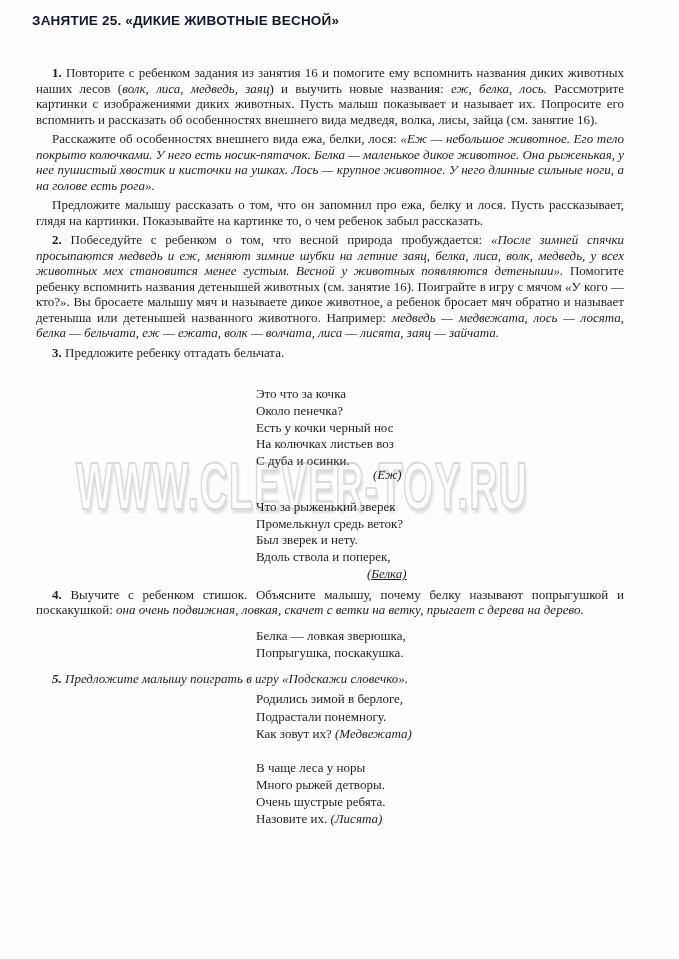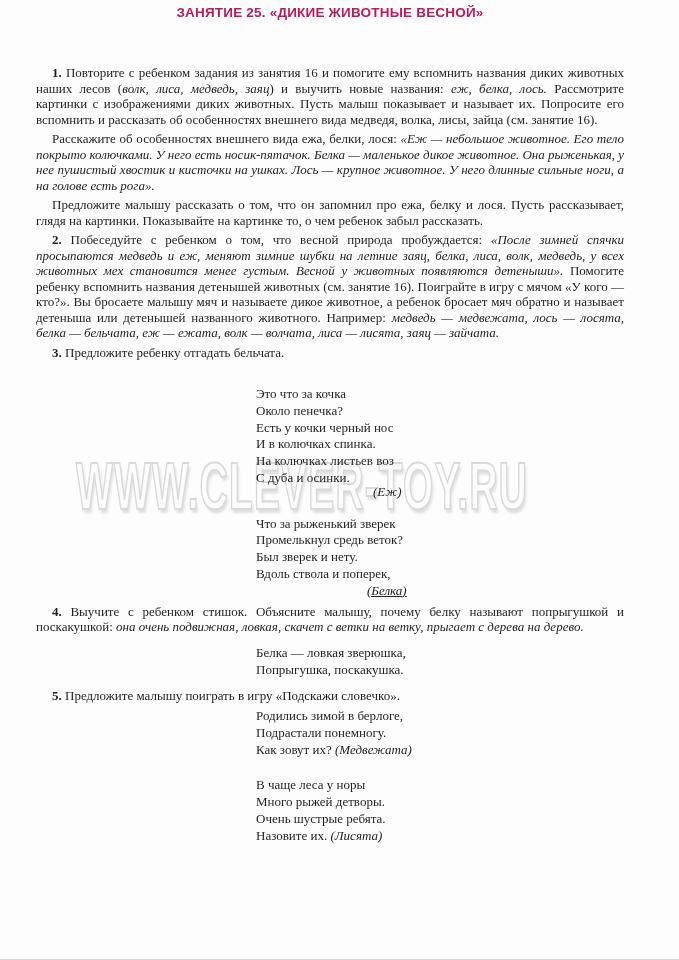--- a/index.html
+++ b/index.html
@@ -8,28 +8,28 @@
     width:679px;height:960px;
     background:#fdfdfd;
     overflow:hidden;
     font-family:"Liberation Serif", serif;
     color:#1f1f1f;
     box-sizing:border-box;
     border-bottom:1px solid #d7d7d7;
   }
   .title{
     position:absolute;
-    left:32px;top:5px;width:596px;
+    left:32px;top:13px;width:596px;
     margin:0;
-    text-align:center;
+    text-align:left;
     font-family:"Liberation Sans", sans-serif;
     font-weight:bold;
     font-size:13.5px;
     letter-spacing:.2px;
-    color:#be185d;
+    color:#0f172a;
   }
   .content{
     position:absolute;
     left:32px;top:61px;width:596px;
     z-index:1;
     font-size:13px;
     line-height:15.5px;
   }
   .para{
     margin:4px;
@@ -44,21 +44,21 @@
   }
   .riddle{line-height:16.8px;margin-top:26px;}
   .riddle-2{margin-top:15px;}
   .riddle-answer{
     font-style:italic;
     line-height:16.8px;
   }
   .riddle-answer-1{margin:-3px 0 0 341px;}
   .riddle-answer-2{margin:0 0 0 335px;text-decoration:underline;}
   .verse{line-height:17.6px;margin-top:9px;}
-  .para-after-verse{margin-top:9px;}
+  .para-after-verse{margin-top:9px;font-style:italic;}
   .poem{line-height:17.1px;}
   .poem-1{margin-top:1px;}
   .poem-2{margin-top:17px;}
   .watermark{
     position:absolute;
     left:76px;top:448px;
     z-index:0;
     font-family:"Liberation Sans", sans-serif;
     font-weight:bold;
     font-size:66px;
@@ -106,21 +106,20 @@
     <p class="para"><span>Предложите малышу рассказать о том, что он запомнил про ежа, белку и лося. Пусть рассказывает, глядя на картинки. Показывайте на картинке то, о чем ребенок забыл рассказать.</span></p>
 
     <p class="para"><span class="seg-b">2.</span><span> Побеседуйте с ребенком о том, что весной природа пробуждается: </span><span class="seg-i">«После зимней спячки просыпаются медведь и еж, меняют зимние шубки на летние заяц, белка, лиса, волк, медведь, у всех животных мех становится менее густым. Весной у животных появляются детеныши».</span><span> Помогите ребенку вспомнить названия детенышей животных (см. занятие 16). Поиграйте в игру с мячом «У кого — кто?». Вы бросаете малышу мяч и называете дикое животное, а ребенок бросает мяч обратно и называет детеныша или детенышей названного животного. Например: </span><span class="seg-i">медведь — медвежата, лось — лосята, белка — бельчата, еж — ежата, волк — волчата, лиса — лисята, заяц — зайчата.</span></p>
 
     <p class="para"><span class="seg-b">3.</span><span> Предложите ребенку отгадать бельчата.</span></p>
 
     <div class="riddle riddle-1">
       <div class="riddle-line">Это что за кочка</div>
       <div class="riddle-line">Около пенечка?</div>
       <div class="riddle-line">Есть у кочки черный нос</div>
-      <div class="riddle-line">И в колючках спинка.</div>
       <div class="riddle-line">На колючках листьев воз</div>
       <div class="riddle-line">С дуба и осинки.</div>
     </div>
     <div class="riddle-answer riddle-answer-1">(Еж)</div>
 
     <div class="riddle riddle-2">
       <div class="riddle-line">Что за рыженький зверек</div>
       <div class="riddle-line">Промелькнул средь веток?</div>
       <div class="riddle-line">Был зверек и нету.</div>
       <div class="riddle-line">Вдоль ствола и поперек,</div>

